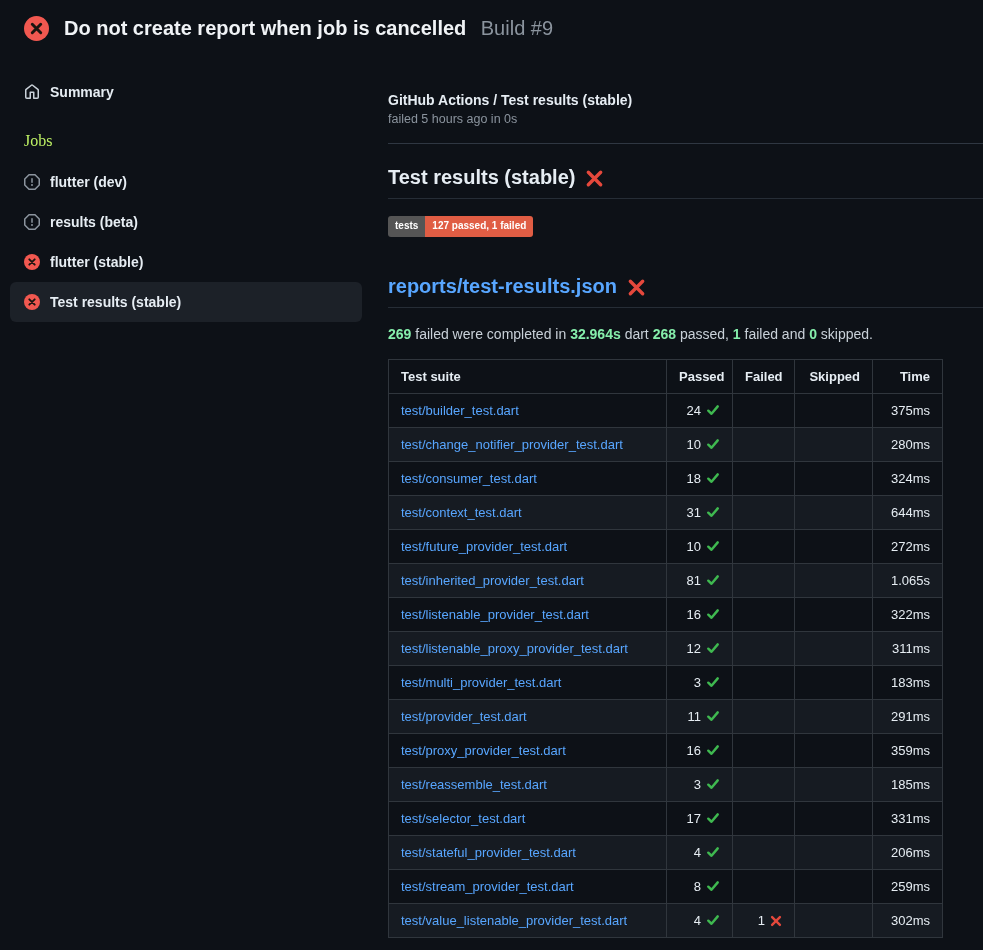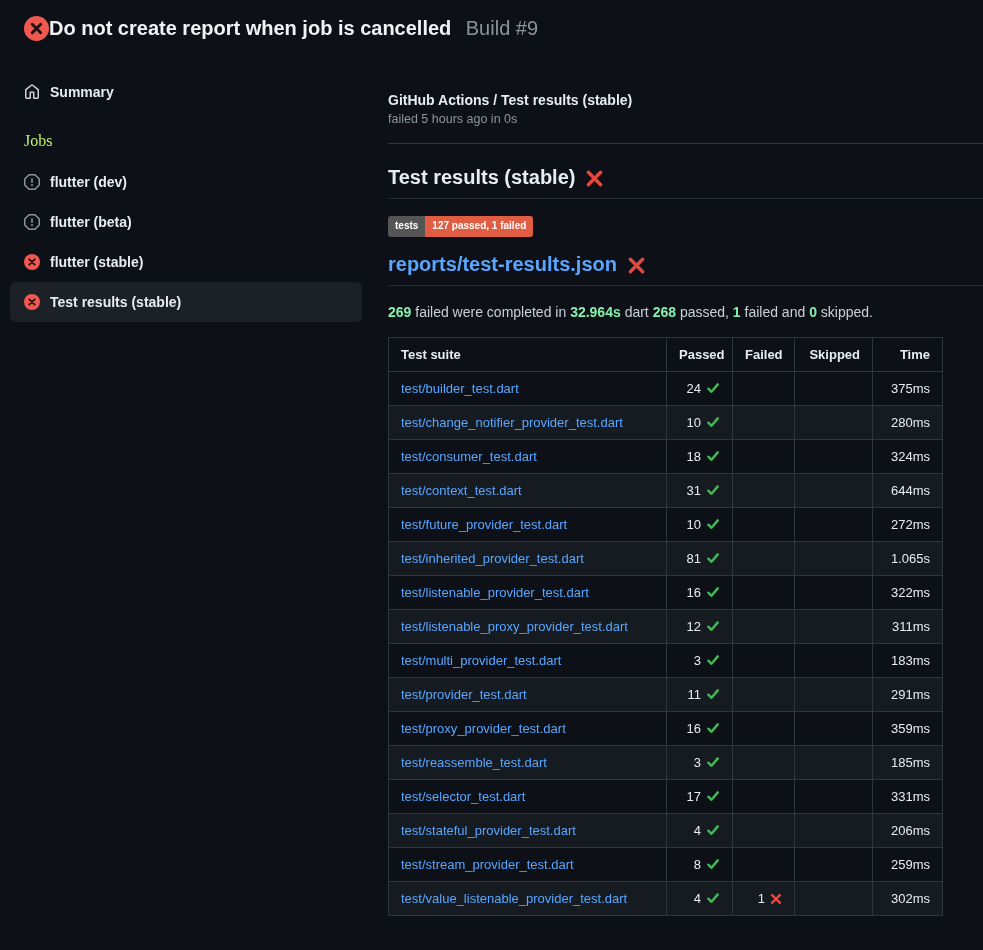--- a/index.html
+++ b/index.html
@@ -4,42 +4,42 @@
 <style>
   * { box-sizing: border-box; margin: 0; padding: 0; }
   html,body { width: 983px; height: 950px; }
   body {
     background: #0d1117;
     color: #c9d1d9;
     font-family: "Liberation Sans", sans-serif;
     overflow: hidden;
   }
   
-  .app-header { display: flex; align-items: center; padding: 15px 24px 7px 24px; height: 48px; }
+  .app-header { display: flex; align-items: center; gap: 15px; padding: 15px 24px 7px 24px; height: 48px; }
   .app-header .title { font-size: 20px; font-weight: 700; color: #f0f3f6; white-space: nowrap; }
   .app-header .build { font-size: 20px; font-weight: 400; color: #8b949e; margin-left: 10px; }
   
   .layout { display: flex; align-items: flex-start; }
   .sidebar { width: 374px; flex: none; padding: 30px 12px 0 10px; }
   .side-item { display: flex; align-items: center; gap: 10px; padding: 0 14px; height: 28px;
                border-radius: 6px; font-size: 14px; font-weight: 600; color: #e6edf3; cursor: pointer; }
   .jobs-heading { font-size: 16px; color: #bef264; margin: 26px 0 0 14px; font-family: Liberation Serif, serif; }
   .jobs-list { margin-top: 12px; }
   .jobs-list .side-item { height: 40px; }
   .side-item.selected { background: #1c2128; }
   .icon16 { width: 16px; height: 16px; flex: none; display: block; }
   
   .main { flex: 1; padding: 44px 0 0 14px; min-width: 0; }
   .breadcrumb { font-size: 14px; font-weight: 700; color: #e6edf3; }
   .run-meta { font-size: 12.5px; color: #8b949e; margin-top: 4px; }
   .divider { border: 0; border-top: 1px solid #2f3742; margin-top: 17px; }
   h2.section { display: flex; align-items: center; gap: 10px; margin-top: 22px;
                font-size: 20px; font-weight: 700; color: #e6edf3;
                padding-bottom: 9px; border-bottom: 1px solid #262d36; }
-  h2.section.report { margin-top: 16px; }
+  h2.section.report { margin-top: 38px; }
   h2.section.report .h2-text { color: #58a6ff; cursor: pointer; }
   .cross20 { width: 19px; height: 19px; display: block; margin-top: 2px; }
   
   .badge-wrap { margin-top: 16px; }
   .badge { display: inline-flex; font-size: 10px; font-weight: 600; color: #ffffff;
            border-radius: 3px; overflow: hidden; line-height: 14px; }
   .badge .badge-label { padding: 3px 7px 4px; }
   .badge .badge-value { padding: 3px 7px 4px; }
   
   .summary-line { margin-top: 18px; font-size: 14px; color: #c9d1d9; }
@@ -85,21 +85,21 @@
       <div class="side-item">
         <svg class="icon16" viewBox="0 0 16 16">
           <path fill="#8b949e" d="M4.47.22A.749.749 0 0 1 5 0h6c.199 0 .389.079.53.22l4.25 4.25c.141.14.22.331.22.53v6a.749.749 0 0 1-.22.53l-4.25 4.25A.749.749 0 0 1 11 16H5a.749.749 0 0 1-.53-.22L.22 11.53A.749.749 0 0 1 0 11V5c0-.199.079-.389.22-.53Zm.84 1.28L1.5 5.31v5.38l3.81 3.81h5.38l3.81-3.81V5.31L10.69 1.5ZM8 4a.75.75 0 0 1 .75.75v3.5a.75.75 0 0 1-1.5 0v-3.5A.75.75 0 0 1 8 4Zm0 8a1 1 0 1 1 0-2 1 1 0 0 1 0 2Z"></path>
         </svg>
         <span>flutter (dev)</span>
       </div>
       <div class="side-item">
         <svg class="icon16" viewBox="0 0 16 16">
           <path fill="#8b949e" d="M4.47.22A.749.749 0 0 1 5 0h6c.199 0 .389.079.53.22l4.25 4.25c.141.14.22.331.22.53v6a.749.749 0 0 1-.22.53l-4.25 4.25A.749.749 0 0 1 11 16H5a.749.749 0 0 1-.53-.22L.22 11.53A.749.749 0 0 1 0 11V5c0-.199.079-.389.22-.53Zm.84 1.28L1.5 5.31v5.38l3.81 3.81h5.38l3.81-3.81V5.31L10.69 1.5ZM8 4a.75.75 0 0 1 .75.75v3.5a.75.75 0 0 1-1.5 0v-3.5A.75.75 0 0 1 8 4Zm0 8a1 1 0 1 1 0-2 1 1 0 0 1 0 2Z"></path>
         </svg>
-        <span>flutter (beta)</span>
+        <span>results (beta)</span>
       </div>
       <div class="side-item">
         <svg class="icon16" viewBox="0 0 16 16">
           <circle cx="8" cy="8" r="8" fill="#f15850"></circle>
           <path d="M5.3 5.3 L10.7 10.7 M10.7 5.3 L5.3 10.7" stroke="#1b1510" stroke-width="1.9" stroke-linecap="round"></path>
         </svg>
         <span>flutter (stable)</span>
       </div>
       <div class="side-item selected">
         <svg class="icon16" viewBox="0 0 16 16">

